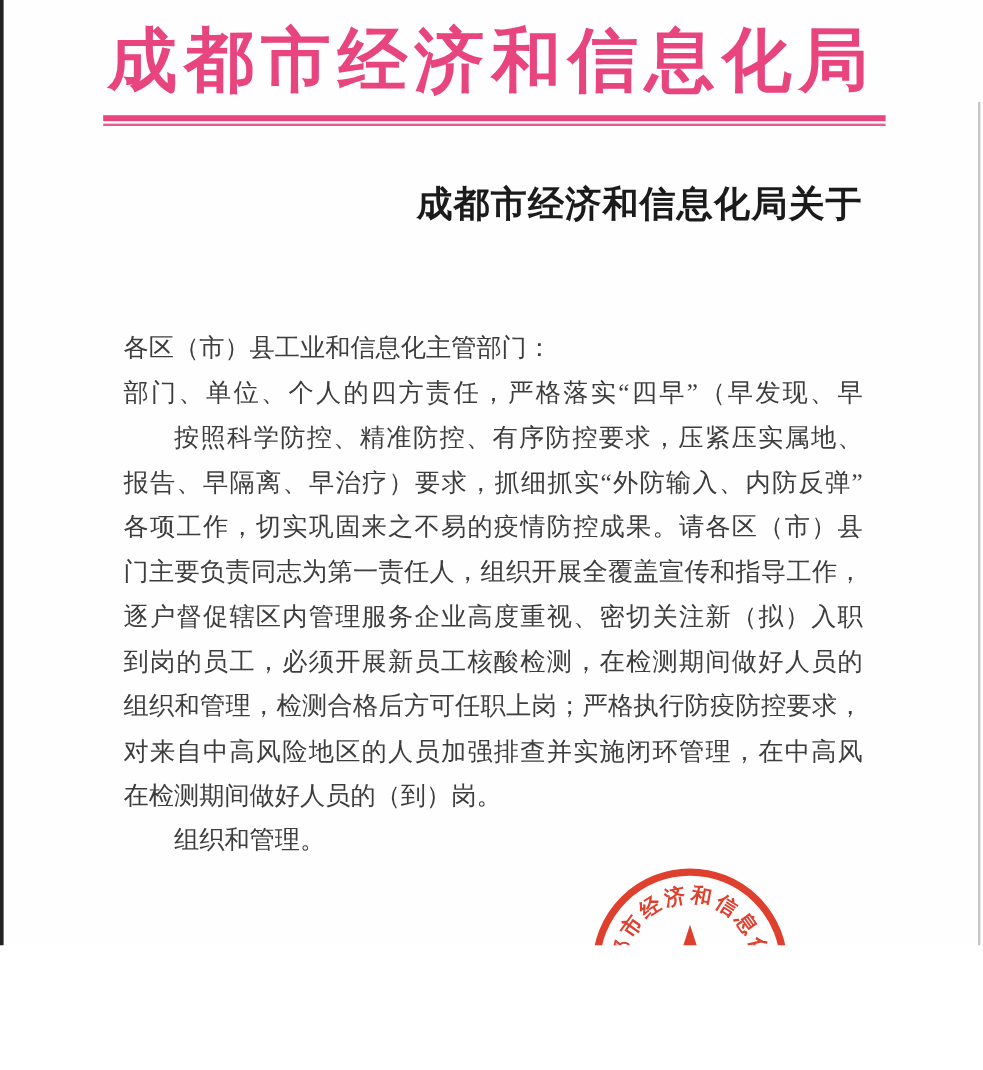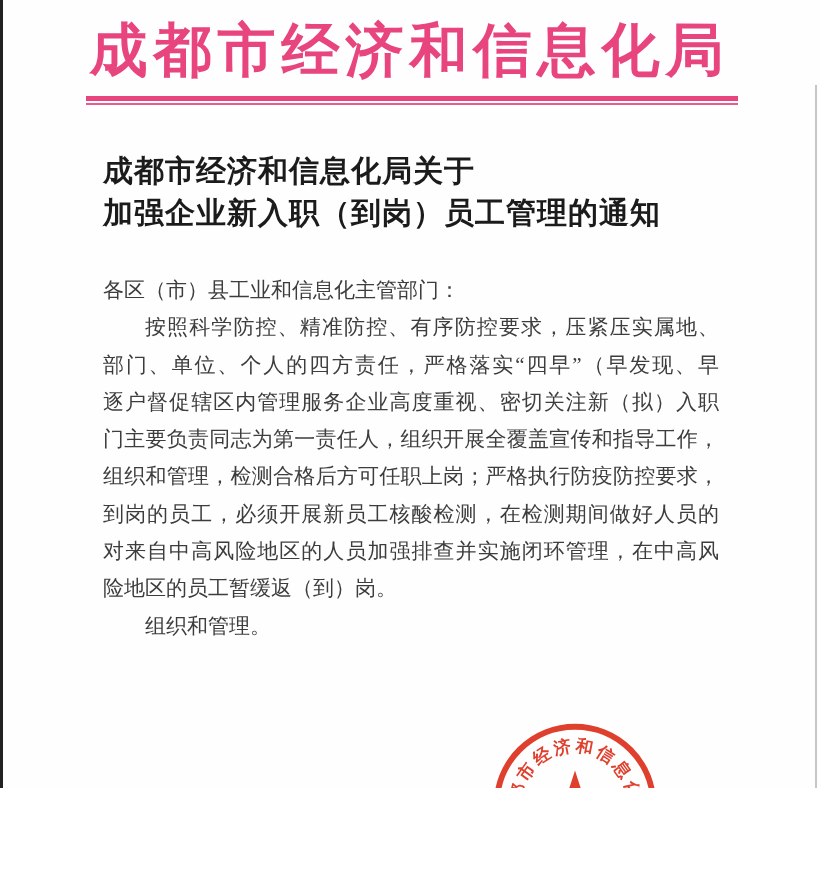--- a/index.html
+++ b/index.html
@@ -30,21 +30,21 @@
     letter-spacing: 6px;
     color: #e8457f;
     white-space: nowrap;
   }
   .rule-wrap { position: absolute; left: 86px; top: 96px; width: 652px; }
   .rule-thick { height: 5px; background: #e8457f; }
   .rule-thin  { height: 2px; background: #ea5c8d; margin-top: 2px; }
   
   .doc-title {
     position: absolute; left: 103px; top: 150px; width: 616px;
-    text-align: left;
+    text-align: right;
     font-size: 30px;
     font-weight: bold;
     line-height: 42px;
     color: #1b1b1b;
     letter-spacing: 1px;
     white-space: nowrap;
   }
   
   .body-block {
     position: absolute; left: 103px; top: 272px; width: 616px;
@@ -94,33 +94,34 @@
 
   <div class="masthead">成都市经济和信息化局</div>
 
   <div class="rule-wrap">
     <div class="rule-thick"></div>
     <div class="rule-thin"></div>
   </div>
 
   <div class="doc-title">
     <div>成都市经济和信息化局关于</div>
-    <div>加强企业新入职（到岗）员工管理的通知</div>
   </div>
 
   <div class="body-block">
     <div class="line">各区（市）县工业和信息化主管部门：</div>
+    <div class="line justify">部门、单位、个人的四方责任，严格落实“四早”（早发现、早</div>
     <div class="line justify indent">按照科学防控、精准防控、有序防控要求，压紧压实属地、</div>
-    <div class="line justify">部门、单位、个人的四方责任，严格落实“四早”（早发现、早</div>
+    <div class="line justify">报告、早隔离、早治疗）要求，抓细抓实“外防输入、内防反弹”</div>
+    <div class="line justify">各项工作，切实巩固来之不易的疫情防控成果。请各区（市）县</div>
+    <div class="line justify">门主要负责同志为第一责任人，组织开展全覆盖宣传和指导工作，</div>
     <div class="line justify">逐户督促辖区内管理服务企业高度重视、密切关注新（拟）入职</div>
-    <div class="line justify">门主要负责同志为第一责任人，组织开展全覆盖宣传和指导工作，</div>
+    <div class="line justify">到岗的员工，必须开展新员工核酸检测，在检测期间做好人员的</div>
     <div class="line justify">组织和管理，检测合格后方可任职上岗；严格执行防疫防控要求，</div>
-    <div class="line justify">到岗的员工，必须开展新员工核酸检测，在检测期间做好人员的</div>
     <div class="line justify">对来自中高风险地区的人员加强排查并实施闭环管理，在中高风</div>
-    <div class="line">险地区的员工暂缓返（到）岗。</div>
+    <div class="line">在检测期间做好人员的（到）岗。</div>
     <div class="line indent">组织和管理。</div>
   </div>
 
   <div class="signature">成都市经济和信息化局</div>
 
   <div class="date">2021 年 8 月 9 日</div>
 
   <svg class="seal" width="172" height="172" viewBox="0 0 200 200" xmlns="http://www.w3.org/2000/svg">
     <defs>
       <path id="sealArcTop" d="M 41.7 121.2 A 62 62 0 1 1 158.3 121.2" fill="none"></path>

